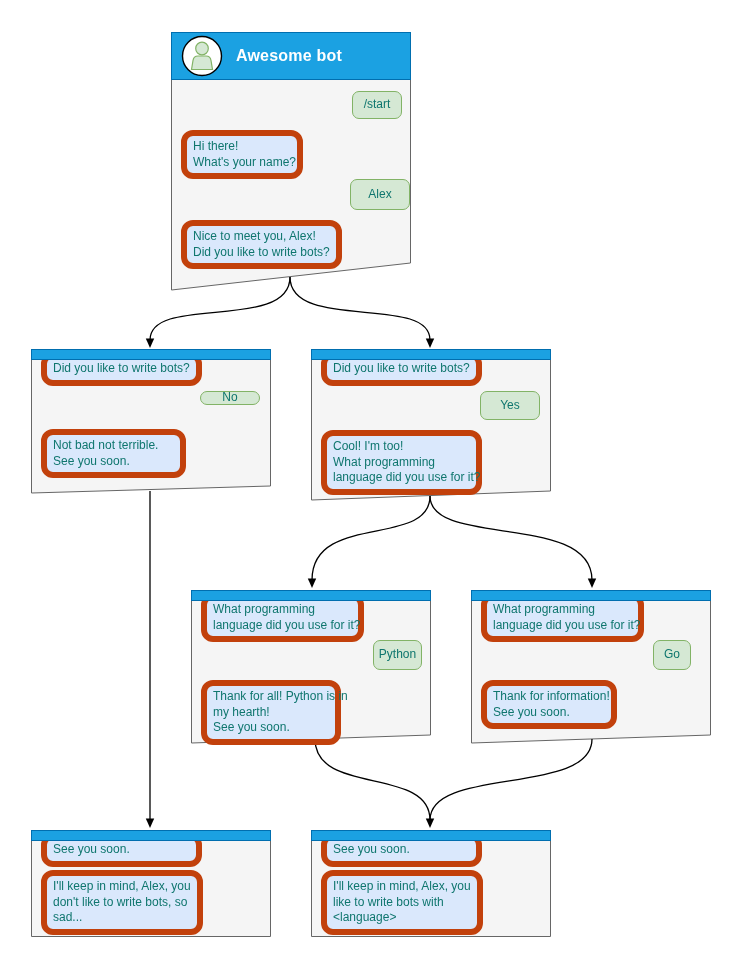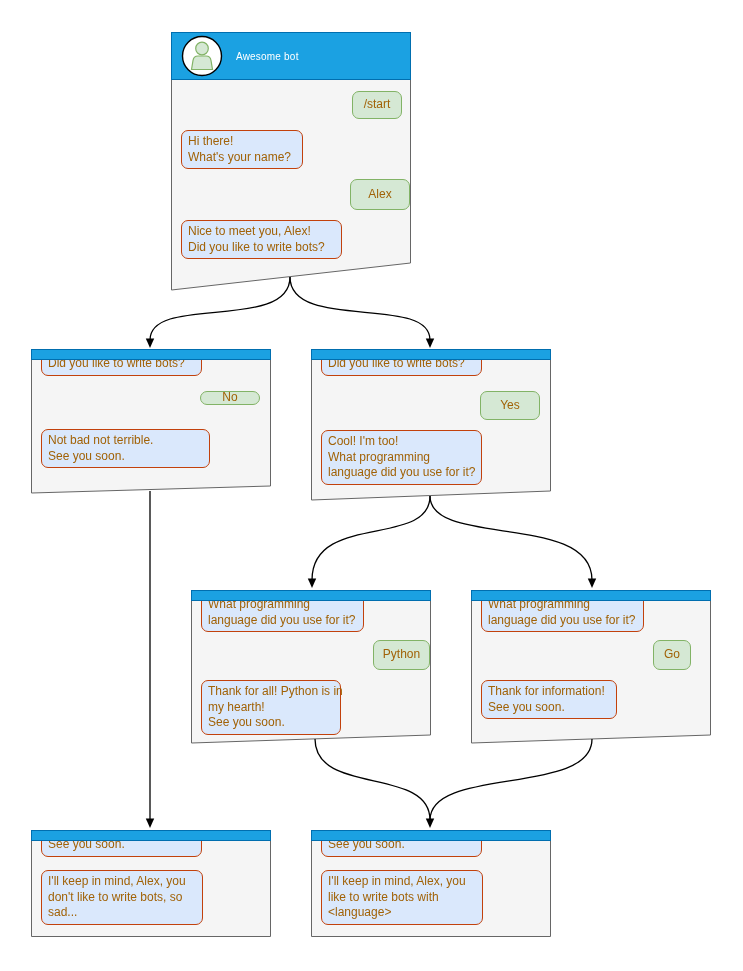--- a/index.html
+++ b/index.html
@@ -9,27 +9,27 @@
   }
   .underlay{position:absolute;left:0;top:0;z-index:0;}
   .win{position:absolute;z-index:1;}
   .strip{
     position:absolute;left:0;top:0;right:0;
     background:#1BA1E2;border:1px solid #006EAF;box-sizing:border-box;z-index:2;
   }
   .strip.sub{height:11px;}
   .strip.main{height:48px;display:flex;align-items:center;padding-left:9px;}
   .avatar{width:42px;height:42px;flex:0 0 auto;}
-  .title{color:#ffffff;font-weight:normal;font-size:10px;margin-left:13px;letter-spacing:.2px;}
+  .title{color:#ffffff;font-weight:bold;font-size:16px;margin-left:13px;letter-spacing:.2px;}
   .bubble{
-    position:absolute;box-sizing:border-box;z-index:1;color:#a16207;
+    position:absolute;box-sizing:border-box;z-index:1;color:#0f766e;
     font-size:12px;line-height:15.5px;white-space:pre;
   }
   .bubble.bot{
-    background:#DAE8FC;border:1px solid #c2410c;border-radius:7px;padding:3px 6px;
+    background:#DAE8FC;border:6px solid #c2410c;border-radius:12px;padding:3px 6px;
   }
   .bubble.user{
     background:#D5E8D4;border:1px solid #82B366;border-radius:7px;
     display:flex;align-items:center;justify-content:center;padding:0;
   }
 </style>
 </head>
 <body>
 
 <div class="canvas">
@@ -77,38 +77,38 @@
 What's your name?</div>
     <div class="bubble user" style="left:179px;top:147px;width:60px;height:31px">Alex</div>
     <div class="bubble bot" style="left:10px;top:188px;width:161px">Nice to meet you, Alex!
 Did you like to write bots?</div>
   </div>
 
   <div class="win" style="left:31px;top:349px;width:240px;height:144px">
     <div class="strip sub"></div>
     <div class="bubble bot" style="left:10px;top:3px;width:161px">Did you like to write bots?</div>
     <div class="bubble user" style="left:169px;top:42px;width:60px;height:14px">No</div>
-    <div class="bubble bot" style="left:10px;top:80px;width:169px">Not bad not terrible.
+    <div class="bubble bot" style="left:10px;top:80px;width:145px">Not bad not terrible.
 See you soon.</div>
   </div>
 
   <div class="win" style="left:311px;top:349px;width:240px;height:151px">
     <div class="strip sub"></div>
     <div class="bubble bot" style="left:10px;top:3px;width:161px">Did you like to write bots?</div>
     <div class="bubble user" style="left:169px;top:42px;width:60px;height:29px">Yes</div>
     <div class="bubble bot" style="left:10px;top:81px;width:161px">Cool! I'm too!
 What programming
 language did you use for it?</div>
   </div>
 
   <div class="win" style="left:191px;top:590px;width:240px;height:153px">
     <div class="strip sub"></div>
     <div class="bubble bot" style="left:10px;top:3px;width:163px">What programming
 language did you use for it?</div>
-    <div class="bubble user" style="left:182px;top:50px;width:57px;height:30px">Python</div>
+    <div class="bubble user" style="left:182px;top:50px;width:49px;height:30px">Python</div>
     <div class="bubble bot" style="left:10px;top:90px;width:140px">Thank for all! Python is in
 my hearth!
 See you soon.</div>
   </div>
 
   <div class="win" style="left:471px;top:590px;width:240px;height:153px">
     <div class="strip sub"></div>
     <div class="bubble bot" style="left:10px;top:3px;width:163px">What programming
 language did you use for it?</div>
     <div class="bubble user" style="left:182px;top:50px;width:38px;height:30px">Go</div>

